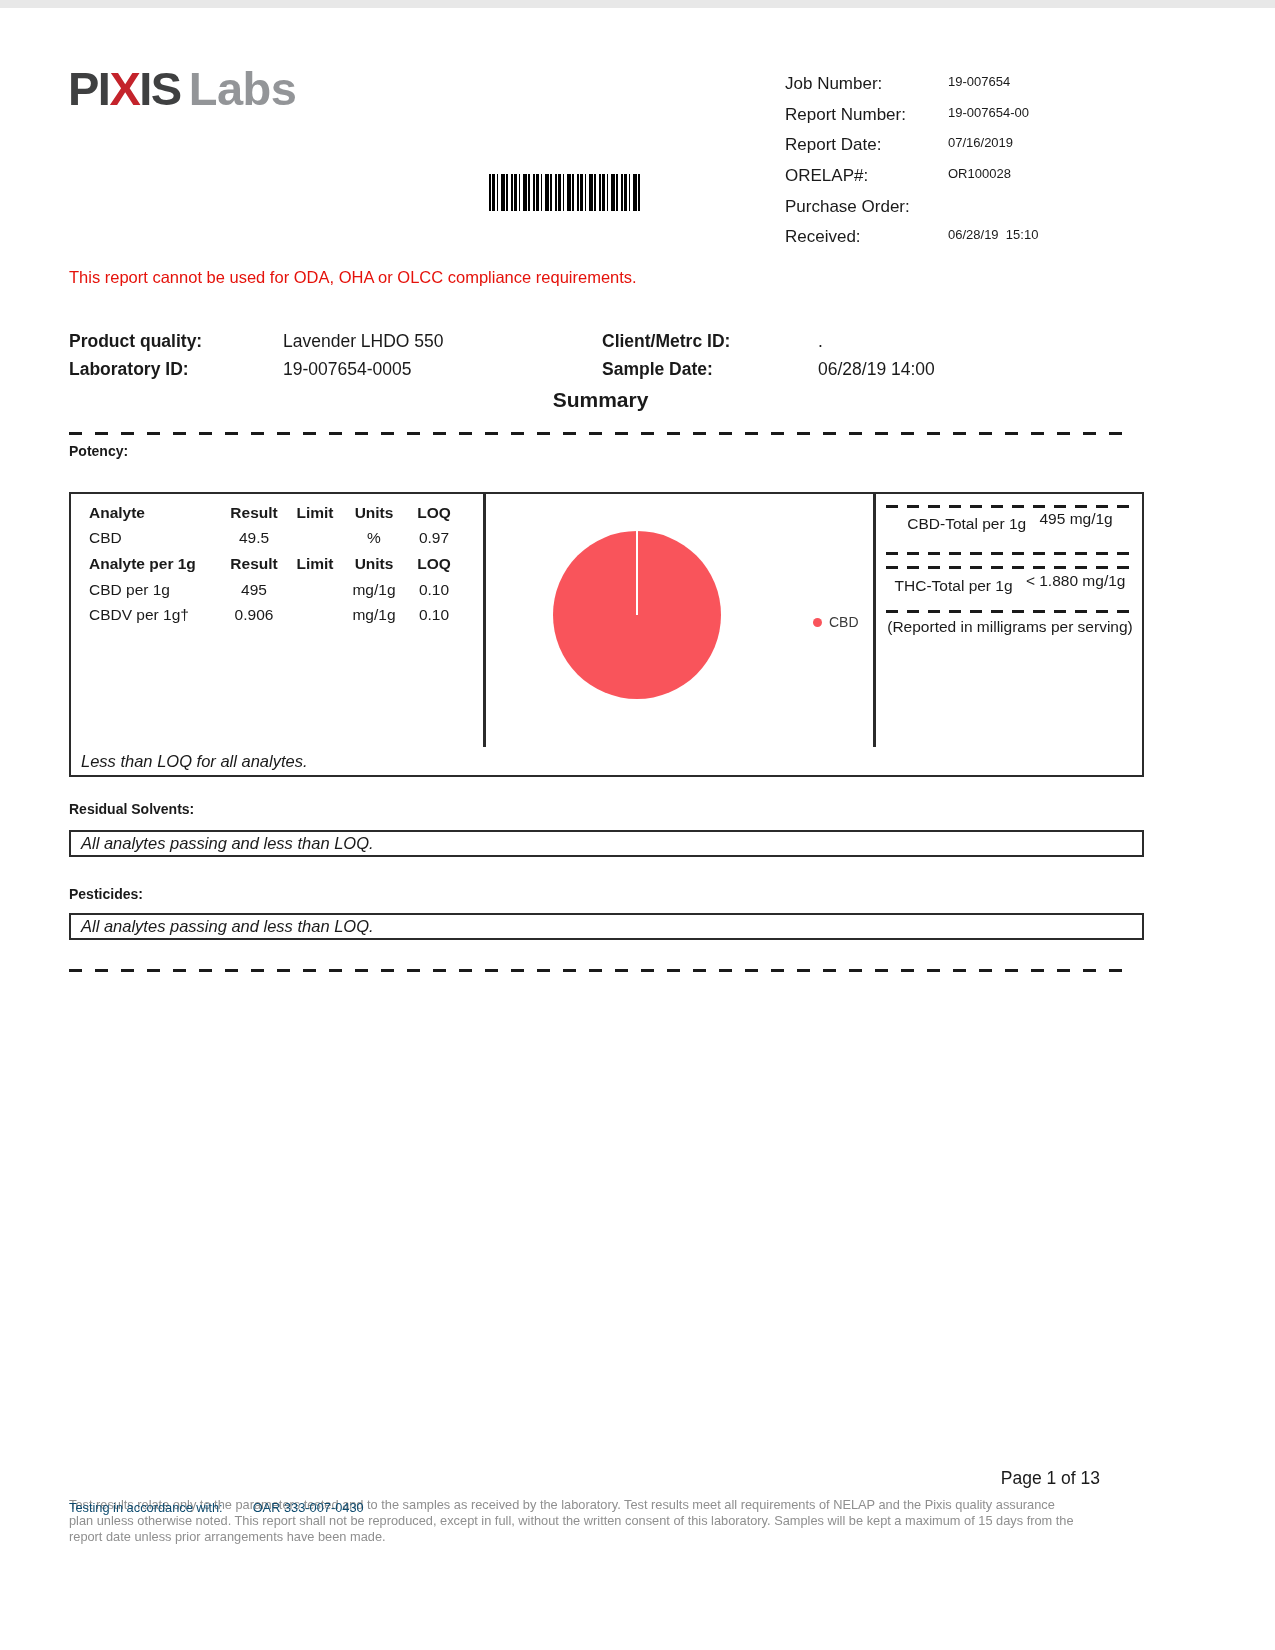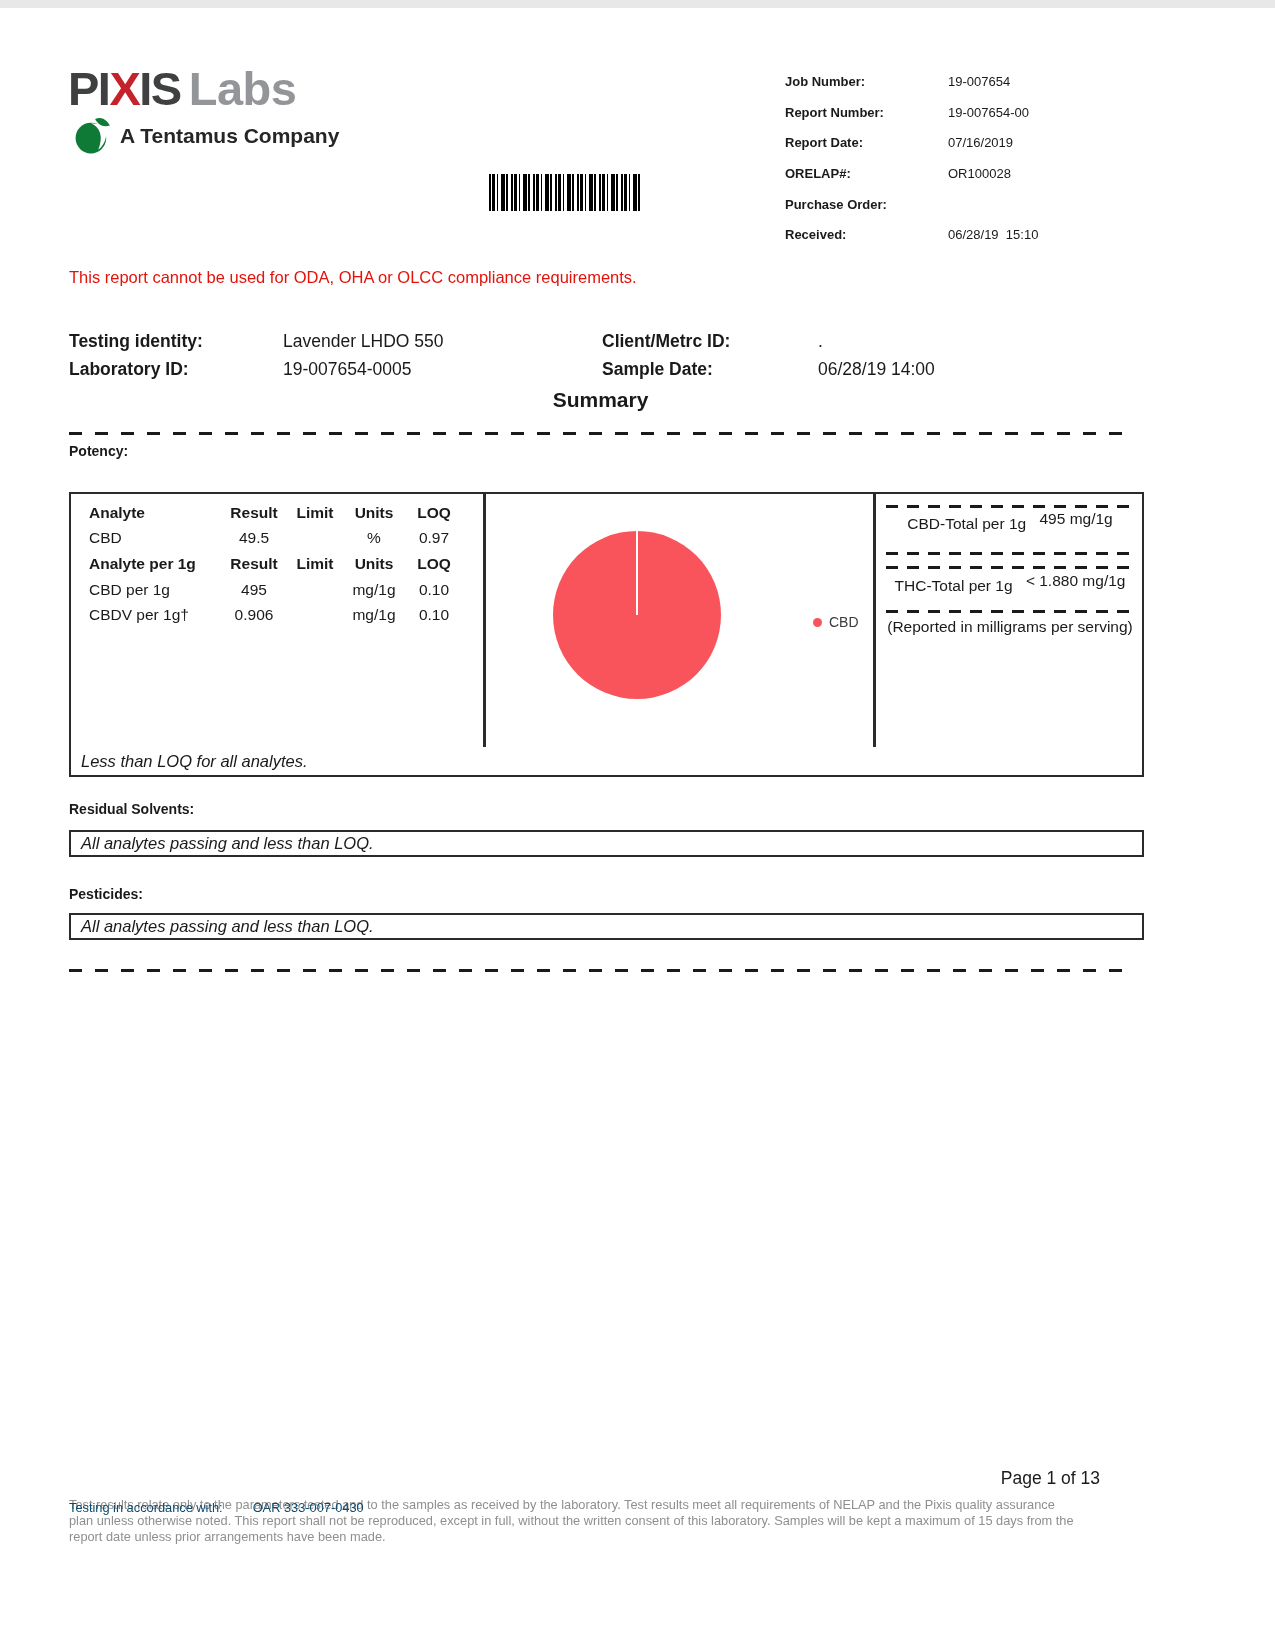--- a/index.html
+++ b/index.html
@@ -16,21 +16,21 @@
   .tagline{font-size:21px;font-weight:bold;color:#262626;}
 
   .address{position:absolute;left:440px;top:70px;width:280px;text-align:center;
            font-size:17.5px;line-height:27.5px;color:#111;}
   .barcode{position:absolute;left:489px;top:166px;width:152px;height:37px;
            background:repeating-linear-gradient(90deg,#000 0 2px,#fff 2px 3px,#000 3px 6px,#fff 6px 8px,
            #000 8px 9px,#fff 9px 12px,#000 12px 16px,#fff 16px 17px,#000 17px 19px,#fff 19px 22px);}
 
   .meta{position:absolute;left:785px;top:66px;}
   .meta-row{display:flex;height:30.7px;}
-  .meta-label{width:163px;font-weight:bold;font-size:13px;}
+  .meta-label{width:163px;font-weight:normal;font-size:17px;}
   .meta-value{font-size:13px;white-space:pre;}
 
   
   .warning{position:absolute;left:69px;top:260px;font-size:16.5px;color:#e5120b;}
 
   .si{position:absolute;font-size:17.5px;}
   .si b{font-weight:bold;}
   .l1{top:323px;} .l2{top:351px;}
   .cA{left:69px;} .cB{left:283px;} .cC{left:602px;} .cD{left:818px;}
 
@@ -84,28 +84,20 @@
               line-height:15.9px;color:#8f8f8f;}
   .accordance{position:absolute;left:69px;top:1492px;font-size:12.8px;color:#0c4a6e;display:flex;gap:30px;}
 </style>
 </head>
 <body>
 
 <div class="page">
 
   <div class="logo">
     <div class="brand"><span>PI</span><span class="x">X</span><span>IS</span><span class="labs">Labs</span></div>
-    <div class="tagline-row">
-      <svg class="leaf" viewBox="0 0 36 36">
-        <circle cx="16" cy="20" r="14.5" fill="#0e7a36"></circle>
-        <path d="M16 6 C 25 10 28 19 23 31 C 31 25 33 13 27 7 Z" fill="#ffffff"></path>
-        <path d="M20 2 c 6 -3 11 1 14 6 c -6 2 -11 0 -14 -6 z" fill="#0e7a36"></path>
-      </svg>
-      <span class="tagline">A Tentamus Company</span>
-    </div>
   </div>
 
   <div class="barcode"></div>
 
   <div class="meta">
     <div class="meta-row">
       <span class="meta-label">Job Number:</span>
       <span class="meta-value">19-007654</span>
     </div>
     <div class="meta-row">
@@ -125,21 +117,21 @@
       <span class="meta-value"></span>
     </div>
     <div class="meta-row">
       <span class="meta-label">Received:</span>
       <span class="meta-value">06/28/19  15:10</span>
     </div>
   </div>
 
   <div class="warning">This report cannot be used for ODA, OHA or OLCC compliance requirements.</div>
 
-  <span class="si cA l1"><b>Testing identity:</b></span>
+  <span class="si cA l1"><b>Product quality:</b></span>
   <span class="si cB l1">Lavender LHDO 550</span>
   <span class="si cA l2"><b>Laboratory ID:</b></span>
   <span class="si cB l2">19-007654-0005</span>
   <span class="si cC l1"><b>Client/Metrc ID:</b></span>
   <span class="si cD l1">.</span>
   <span class="si cC l2"><b>Sample Date:</b></span>
   <span class="si cD l2">06/28/19  14:00</span>
 
   <div class="summary">Summary</div>
   <div class="dashline d1"></div>

